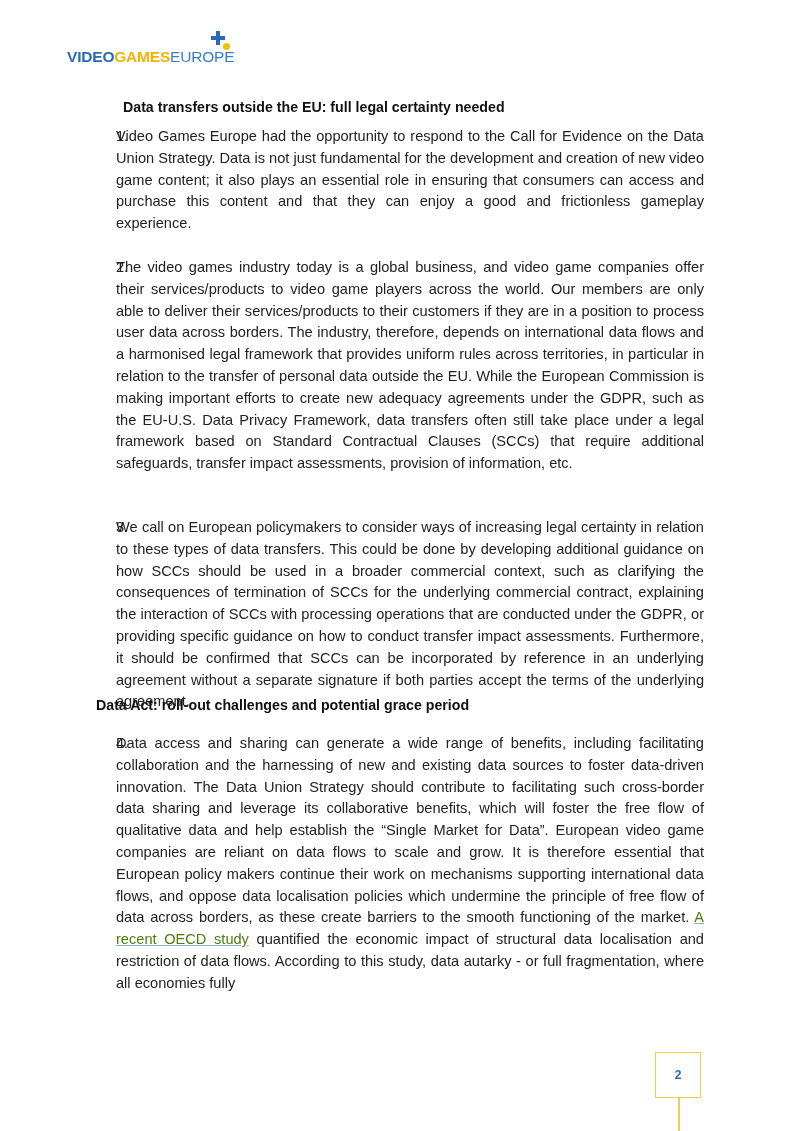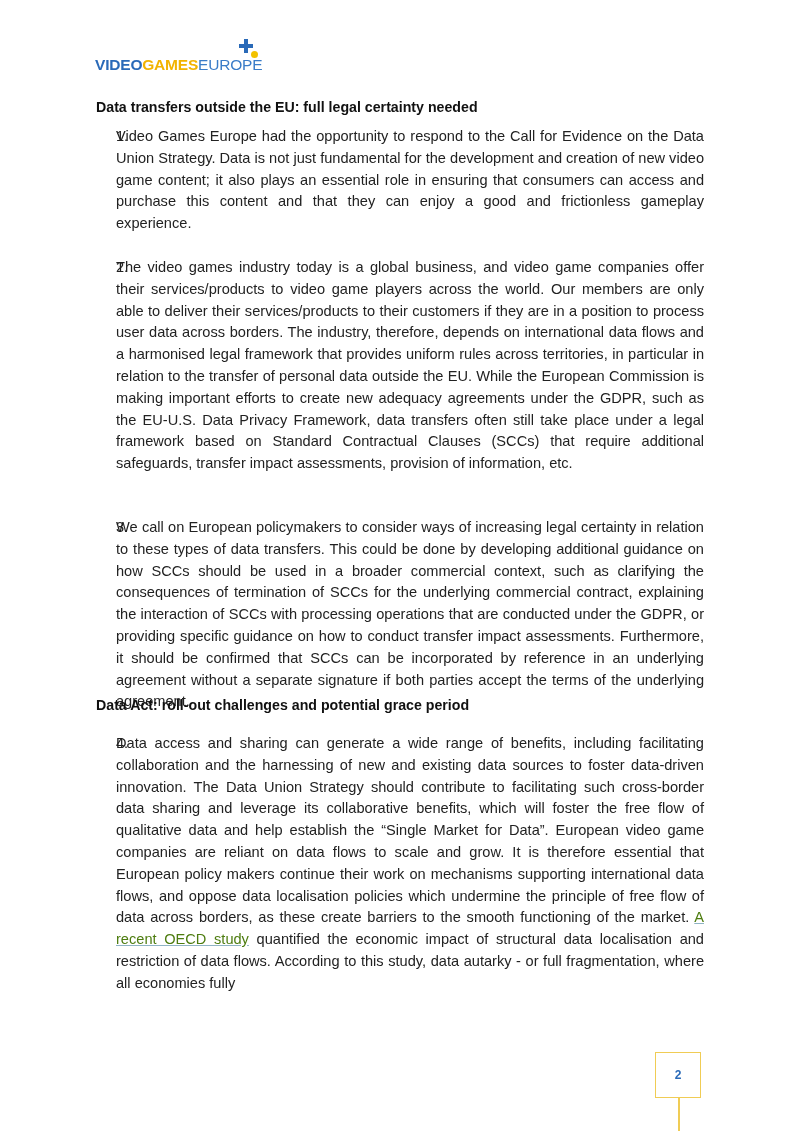--- a/index.html
+++ b/index.html
@@ -11,25 +11,24 @@
       width: 800px;
       height: 1131px;
       position: relative;
       overflow: hidden;
       font-family: "Liberation Sans", "DejaVu Sans", sans-serif;
       color: #1a1a1a;
     }
     .logo {
       position: absolute;
       left: 67px;
-      top: 42px;
+      top: 34px;
       height: 30px;
       display: flex;
       align-items: flex-end;
-      margin-left: 28px;
     }
     .logo-text {
       font-family: "Liberation Sans", sans-serif;
       font-weight: bold;
       font-size: 15.5px;
       letter-spacing: -0.2px;
       line-height: 1;
       position: relative;
       top: 0;
     }
@@ -66,21 +65,21 @@
       top: 96px;
       width: 608px;
     }
     .heading {
       font-weight: bold;
       font-size: 14.2px;
       margin: 0;
       line-height: 22px;
       color: #111;
     }
-    .heading-1 { position: absolute; top: 0; }
+    .heading-1 { position: absolute; top: 0; margin-left: 27px; }
     .heading-2 { position: absolute; top: 598px; }
 
     ol.items {
       list-style: none;
       margin: 0;
       padding: 0;
     }
     .item {
       position: absolute;
       left: 20px;

